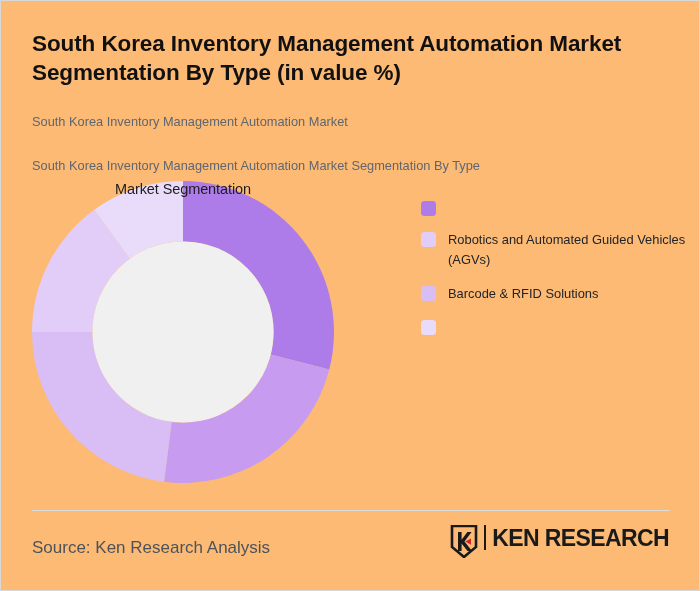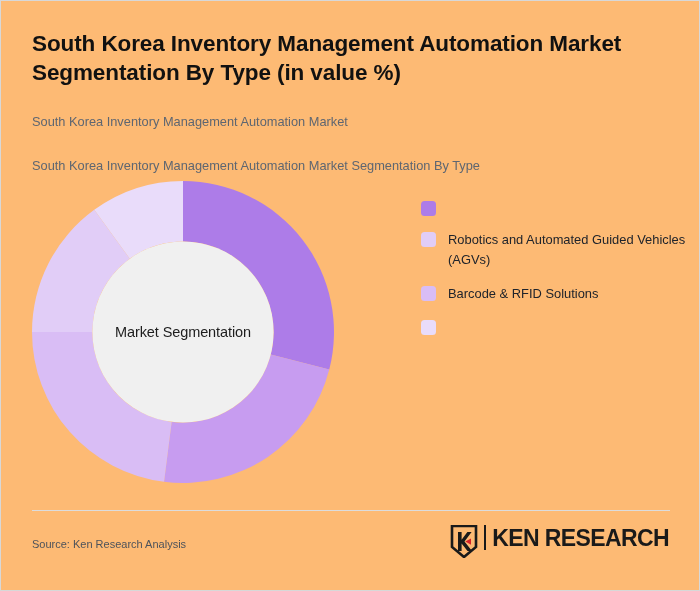--- a/index.html
+++ b/index.html
@@ -66,21 +66,21 @@
   .donut-svg {
     display: block;
   }
   .center-label {
     position: absolute;
     left: 0;
     top: 0;
     width: 302px;
     height: 302px;
     display: flex;
-    align-items: center;
+    align-items: flex-start;
     justify-content: center;
     pointer-events: none;
   }
   .center-label span {
     font-size: 14.5px;
     color: #1d1d1d;
     letter-spacing: -0.1px;
   }
 
   
@@ -116,21 +116,21 @@
     left: 31px;
     top: 509px;
     width: 638px;
     height: 1px;
     background: #dcdcdc;
   }
   .source {
     position: absolute;
     left: 31px;
     top: 537px;
-    font-size: 11px;
+    font-size: 17px;
     color: #4d535b;
   }
   .logo {
     position: absolute;
     right: 30px;
     top: 524px;
     display: flex;
     height: 34px;
   }
   .logo-mark {

